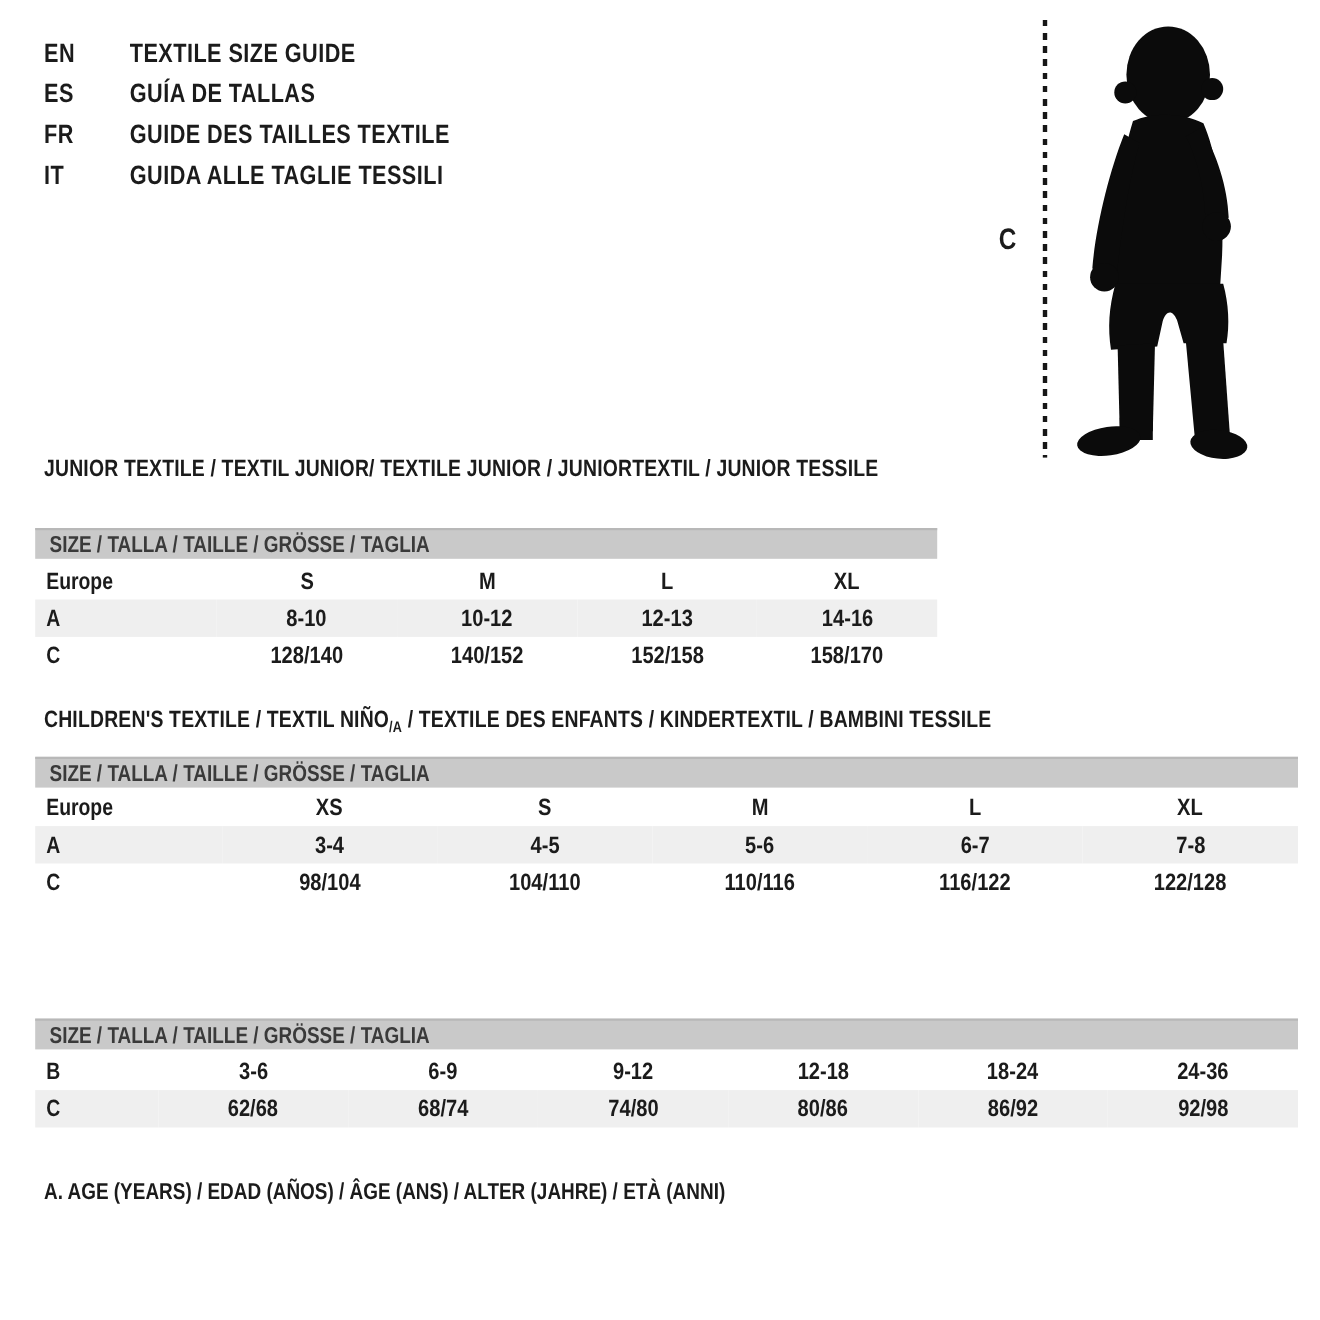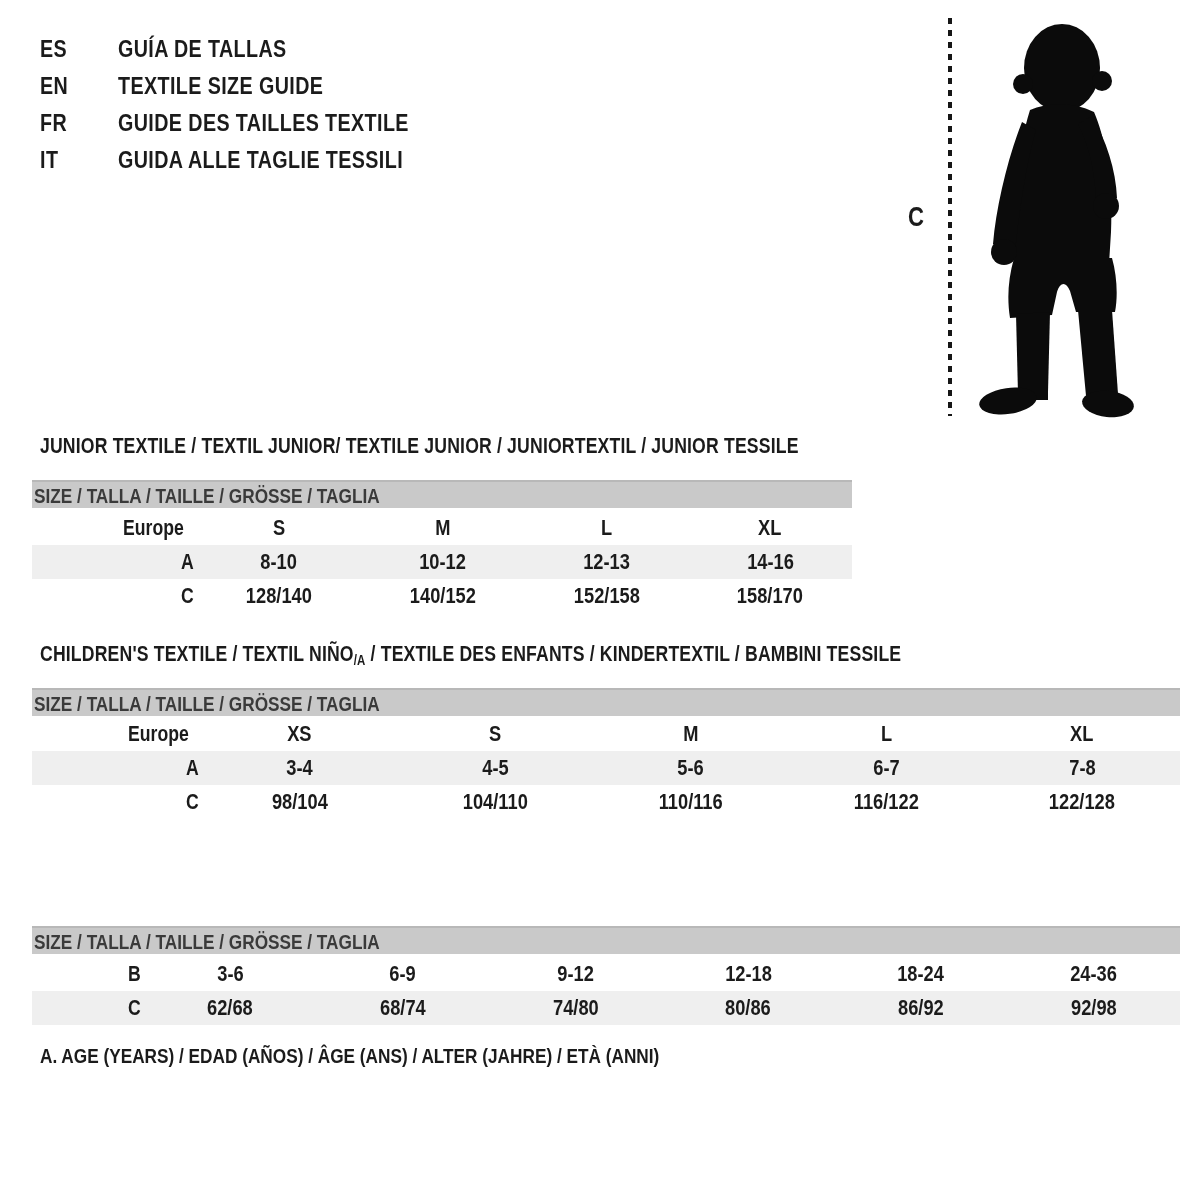--- a/index.html
+++ b/index.html
@@ -19,59 +19,59 @@
 
   
   .figure{position:absolute;left:880px;top:0;width:320px;height:430px;}
   .dash-line{position:absolute;left:68px;top:18px;width:4px;height:398px;
     background:repeating-linear-gradient(to bottom,#161616 0 6px,transparent 6px 12px);}
   .c-label{position:absolute;left:28px;top:202px;font-size:27px;}
   .baby-svg{position:absolute;left:86px;top:12px;}
 
   
   .sec-title{position:absolute;left:40px;font-size:21.5px;letter-spacing:.2px;}
-  .title-junior{top:434px;text-align:center;}
+  .title-junior{top:414px;text-align:center;}
   .title-children{top:642px;}
   .title-babies{top:848px;line-height:36px;}
   .sub{font-size:14px;vertical-align:-4px;}
 
   
   .band{position:absolute;height:28px;background:var(--band,#c9c9c9);
     border-top:2px solid #b8b8b8;color:var(--band_text,#3a3a3a);
-    font-size:21px;line-height:27px;padding-left:2px;box-sizing:border-box;}
+    font-size:21px;line-height:27px;padding-left:13px;box-sizing:border-box;}
   .band-junior{left:32px;top:480px;width:820px;}
   .band-children{left:32px;top:688px;width:1148px;}
   .band-babies{left:32px;top:926px;width:1148px;}
 
   table.t{position:absolute;border-collapse:collapse;table-layout:fixed;}
   .t-junior{left:32px;top:511px;width:820px;}
   .t-children{left:32px;top:717px;width:1148px;}
   .t-babies{left:32px;top:957px;width:1148px;}
   table.t td{height:34px;padding:0;font-size:21.5px;text-align:center;vertical-align:middle;}
-  table.t td.lbl{text-align:right;padding-left:10px;}
+  table.t td.lbl{text-align:left;padding-left:10px;}
   table.t tr.alt td{background:var(--row_alt,#efefef);}
 
   
-  .legend{position:absolute;left:40px;top:1038px;font-size:21px;line-height:35px;}
+  .legend{position:absolute;left:40px;top:1066px;font-size:21px;line-height:35px;}
 
   [data-name]{}
 </style>
 </head>
 <body>
 
 <div class="canvas" data-name="size-guide-page">
 
   <header class="langs" data-name="language-title-list">
+    <div class="lang-row" data-name="language-row-en">
+      <span class="lang-code"><span class="cx" data-name="language-code-en">EN</span></span>
+      <span class="cx" data-name="language-title-en">TEXTILE SIZE GUIDE</span>
+    </div>
     <div class="lang-row" data-name="language-row-es">
       <span class="lang-code"><span class="cx" data-name="language-code-es">ES</span></span>
       <span class="cx" data-name="language-title-es">GUÍA DE TALLAS</span>
-    </div>
-    <div class="lang-row" data-name="language-row-en">
-      <span class="lang-code"><span class="cx" data-name="language-code-en">EN</span></span>
-      <span class="cx" data-name="language-title-en">TEXTILE SIZE GUIDE</span>
     </div>
     <div class="lang-row" data-name="language-row-fr">
       <span class="lang-code"><span class="cx" data-name="language-code-fr">FR</span></span>
       <span class="cx" data-name="language-title-fr">GUIDE DES TAILLES TEXTILE</span>
     </div>
     <div class="lang-row" data-name="language-row-it">
       <span class="lang-code"><span class="cx" data-name="language-code-it">IT</span></span>
       <span class="cx" data-name="language-title-it">GUIDA ALLE TAGLIE TESSILI</span>
     </div>
   </header>

